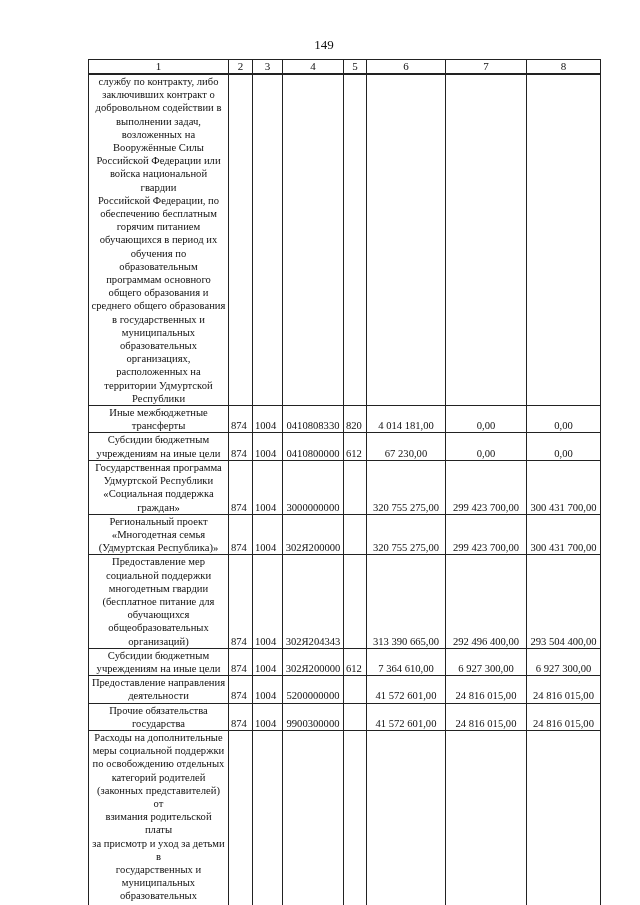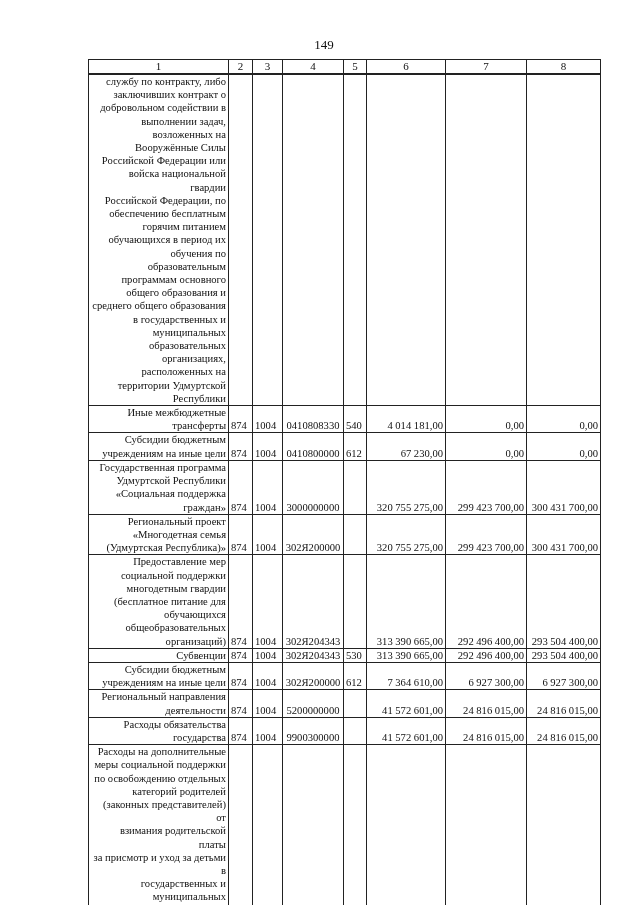--- a/index.html
+++ b/index.html
@@ -2,24 +2,24 @@
 <html><head>
 <meta charset="utf-8">
 <style>
   html, body { margin: 0; padding: 0; background: #ffffff; }
   body { width: 640px; height: 905px; position: relative; overflow: hidden;
          font-family: "Liberation Serif", "DejaVu Serif", serif; color: #111; }
   .page-number { position: absolute; top: 37px; left: 4px; width: 640px; text-align: center; font-size: 13px; }
   table.budget { position: absolute; top: 59px; left: 88px; border-collapse: collapse; table-layout: fixed; width: 512px; }
   table.budget td { border: 1px solid #222; padding: 0 2px; font-size: 10.6px; line-height: 13.2px; vertical-align: bottom; }
   table.budget thead td { text-align: center; font-size: 11px; line-height: 13px; vertical-align: middle; border-bottom: 2px solid #222; padding: 0; }
-  td.name { text-align: right; vertical-align: top !important; white-space: pre-line; margin-left: 30px; }
+  td.name { text-align: center; vertical-align: top !important; white-space: pre-line; margin-left: 30px; }
   td.c2, td.c3, td.c5 { text-align: left; padding: 0 1px; }
   td.c4 { text-align: center; padding-left: 3px; }
-  td.num { text-align: right; }
+  td.num { text-align: center; }
 </style>
 </head>
 <body>
 
 <div class="page-number">149</div>
 
 <table class="budget">
   <colgroup>
     <col style="width:140px">
       <col style="width:24px">
@@ -74,21 +74,21 @@
       <td class="num"></td>
       <td class="num"></td>
       <td class="num"></td>
     </tr>
     <tr>
       <td class="name">Иные межбюджетные
 трансферты</td>
       <td class="c2">874</td>
       <td class="c3">1004</td>
       <td class="c4">0410808330</td>
-      <td class="c5">540</td>
+      <td class="c5">820</td>
       <td class="num">4 014 181,00</td>
       <td class="num">0,00</td>
       <td class="num">0,00</td>
     </tr>
     <tr>
       <td class="name">Субсидии бюджетным
 учреждениям на иные цели</td>
       <td class="c2">874</td>
       <td class="c3">1004</td>
       <td class="c4">0410800000</td>
@@ -132,53 +132,43 @@
 организаций)</td>
       <td class="c2">874</td>
       <td class="c3">1004</td>
       <td class="c4">302Я204343</td>
       <td class="c5"></td>
       <td class="num">313 390 665,00</td>
       <td class="num">292 496 400,00</td>
       <td class="num">293 504 400,00</td>
     </tr>
     <tr>
-      <td class="name">Субвенции</td>
-      <td class="c2">874</td>
-      <td class="c3">1004</td>
-      <td class="c4">302Я204343</td>
-      <td class="c5">530</td>
-      <td class="num">313 390 665,00</td>
-      <td class="num">292 496 400,00</td>
-      <td class="num">293 504 400,00</td>
-    </tr>
-    <tr>
       <td class="name">Субсидии бюджетным
 учреждениям на иные цели</td>
       <td class="c2">874</td>
       <td class="c3">1004</td>
       <td class="c4">302Я200000</td>
       <td class="c5">612</td>
       <td class="num">7 364 610,00</td>
       <td class="num">6 927 300,00</td>
       <td class="num">6 927 300,00</td>
     </tr>
     <tr>
-      <td class="name">Региональный направления
+      <td class="name">Предоставление направления
 деятельности</td>
       <td class="c2">874</td>
       <td class="c3">1004</td>
       <td class="c4">5200000000</td>
       <td class="c5"></td>
       <td class="num">41 572 601,00</td>
       <td class="num">24 816 015,00</td>
       <td class="num">24 816 015,00</td>
     </tr>
     <tr>
-      <td class="name">Расходы обязательства
+      <td class="name">Прочие обязательства
 государства</td>
       <td class="c2">874</td>
       <td class="c3">1004</td>
       <td class="c4">9900300000</td>
       <td class="c5"></td>
       <td class="num">41 572 601,00</td>
       <td class="num">24 816 015,00</td>
       <td class="num">24 816 015,00</td>
     </tr>
     <tr>

